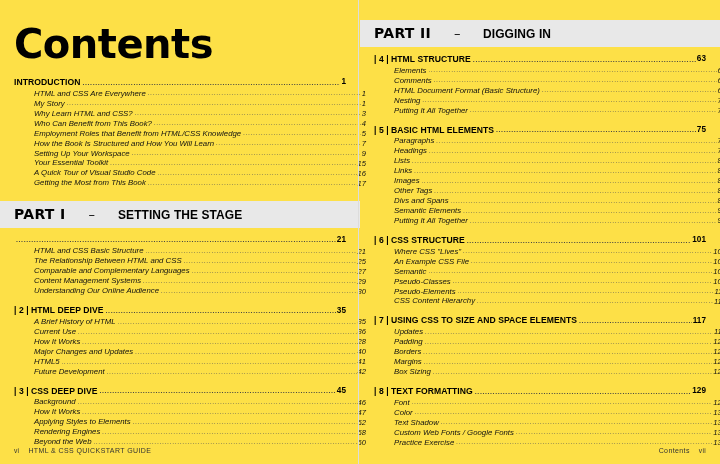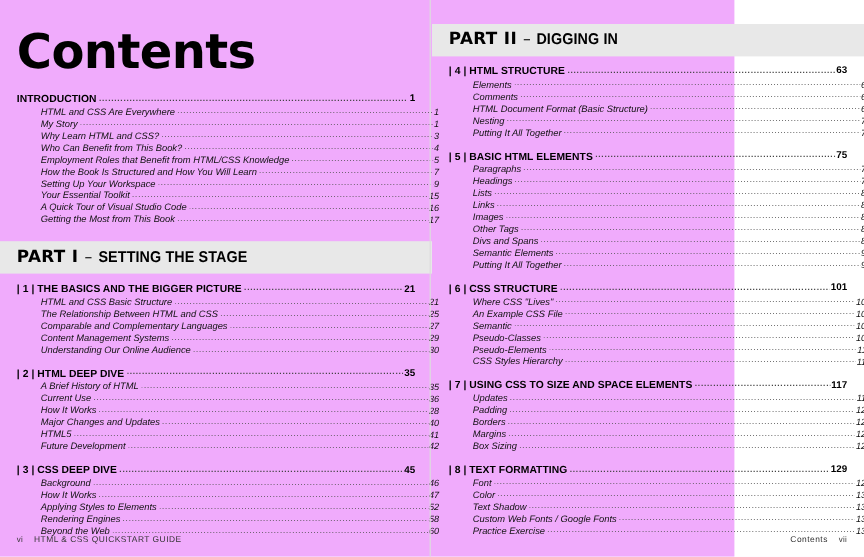--- a/index.html
+++ b/index.html
@@ -9,24 +9,24 @@
   }
   body {
     width: 720px;
     height: 464px;
     font-family: "Liberation Sans", sans-serif;
     color: #1a1a1a;
     overflow: hidden;
   }
   .spread {
     position: relative;
-    width: 612px;
+    width: 720px;
     height: 464px;
     display: flex;
-    background: #f0abfc;
+    background: #fde047;
   }
   .gutter {
     position: absolute;
     left: 358px;
     top: 0;
     width: 1px;
     height: 464px;
     background: #dcdcdc;
     z-index: 5;
   }
@@ -55,21 +55,21 @@
     margin: 10px 0 14px 0;
   }
 
   
   .part-banner {
     background: #e8e8e8;
     margin: 14px -14px 8px -14px;
     padding: 5px 14px 6px 14px;
     display: flex;
     align-items: baseline;
-    gap: 5px;
+    gap: 23px;
   }
   .page-right .part-banner {
     margin-top: 6px;
   }
   .part-label {
     font-family: "DejaVu Sans", sans-serif;
     font-weight: 700;
     font-size: 14px;
     letter-spacing: 0.3px;
     color: #000;
@@ -236,21 +236,20 @@
 
       <div class="part-banner">
         <span class="part-label">PART I</span>
         <span class="part-dash">–</span>
         <span class="part-name">SETTING THE STAGE</span>
       </div>
 
       <div id="left-parts">
           <div class="toc-block">
             <div class="toc-row chapter">
-              <span class="lbl">| 1 | THE BASICS AND THE BIGGER PICTURE</span>
               <span class="dots">........................................................................................................................................................................................................</span>
               <span class="pg">21</span>
             </div>
             <div class="toc-row section">
               <span class="lbl">HTML and CSS Basic Structure</span>
               <span class="dots">........................................................................................................................................................................................................</span>
               <span class="pg">21</span>
             </div>
             <div class="toc-row section">
               <span class="lbl">The Relationship Between HTML and CSS</span>
@@ -475,21 +474,21 @@
               <span class="lbl">Pseudo-Classes</span>
               <span class="dots">........................................................................................................................................................................................................</span>
               <span class="pg">109</span>
             </div>
             <div class="toc-row section">
               <span class="lbl">Pseudo-Elements</span>
               <span class="dots">........................................................................................................................................................................................................</span>
               <span class="pg">111</span>
             </div>
             <div class="toc-row section">
-              <span class="lbl">CSS Styles Hierarchy</span>
+              <span class="lbl">CSS Content Hierarchy</span>
               <span class="dots">........................................................................................................................................................................................................</span>
               <span class="pg">112</span>
             </div>
           </div>
           <div class="toc-gap"></div>
           <div class="toc-block">
             <div class="toc-row chapter">
               <span class="lbl">| 7 | USING CSS TO SIZE AND SPACE ELEMENTS</span>
               <span class="dots">........................................................................................................................................................................................................</span>
               <span class="pg">117</span>

